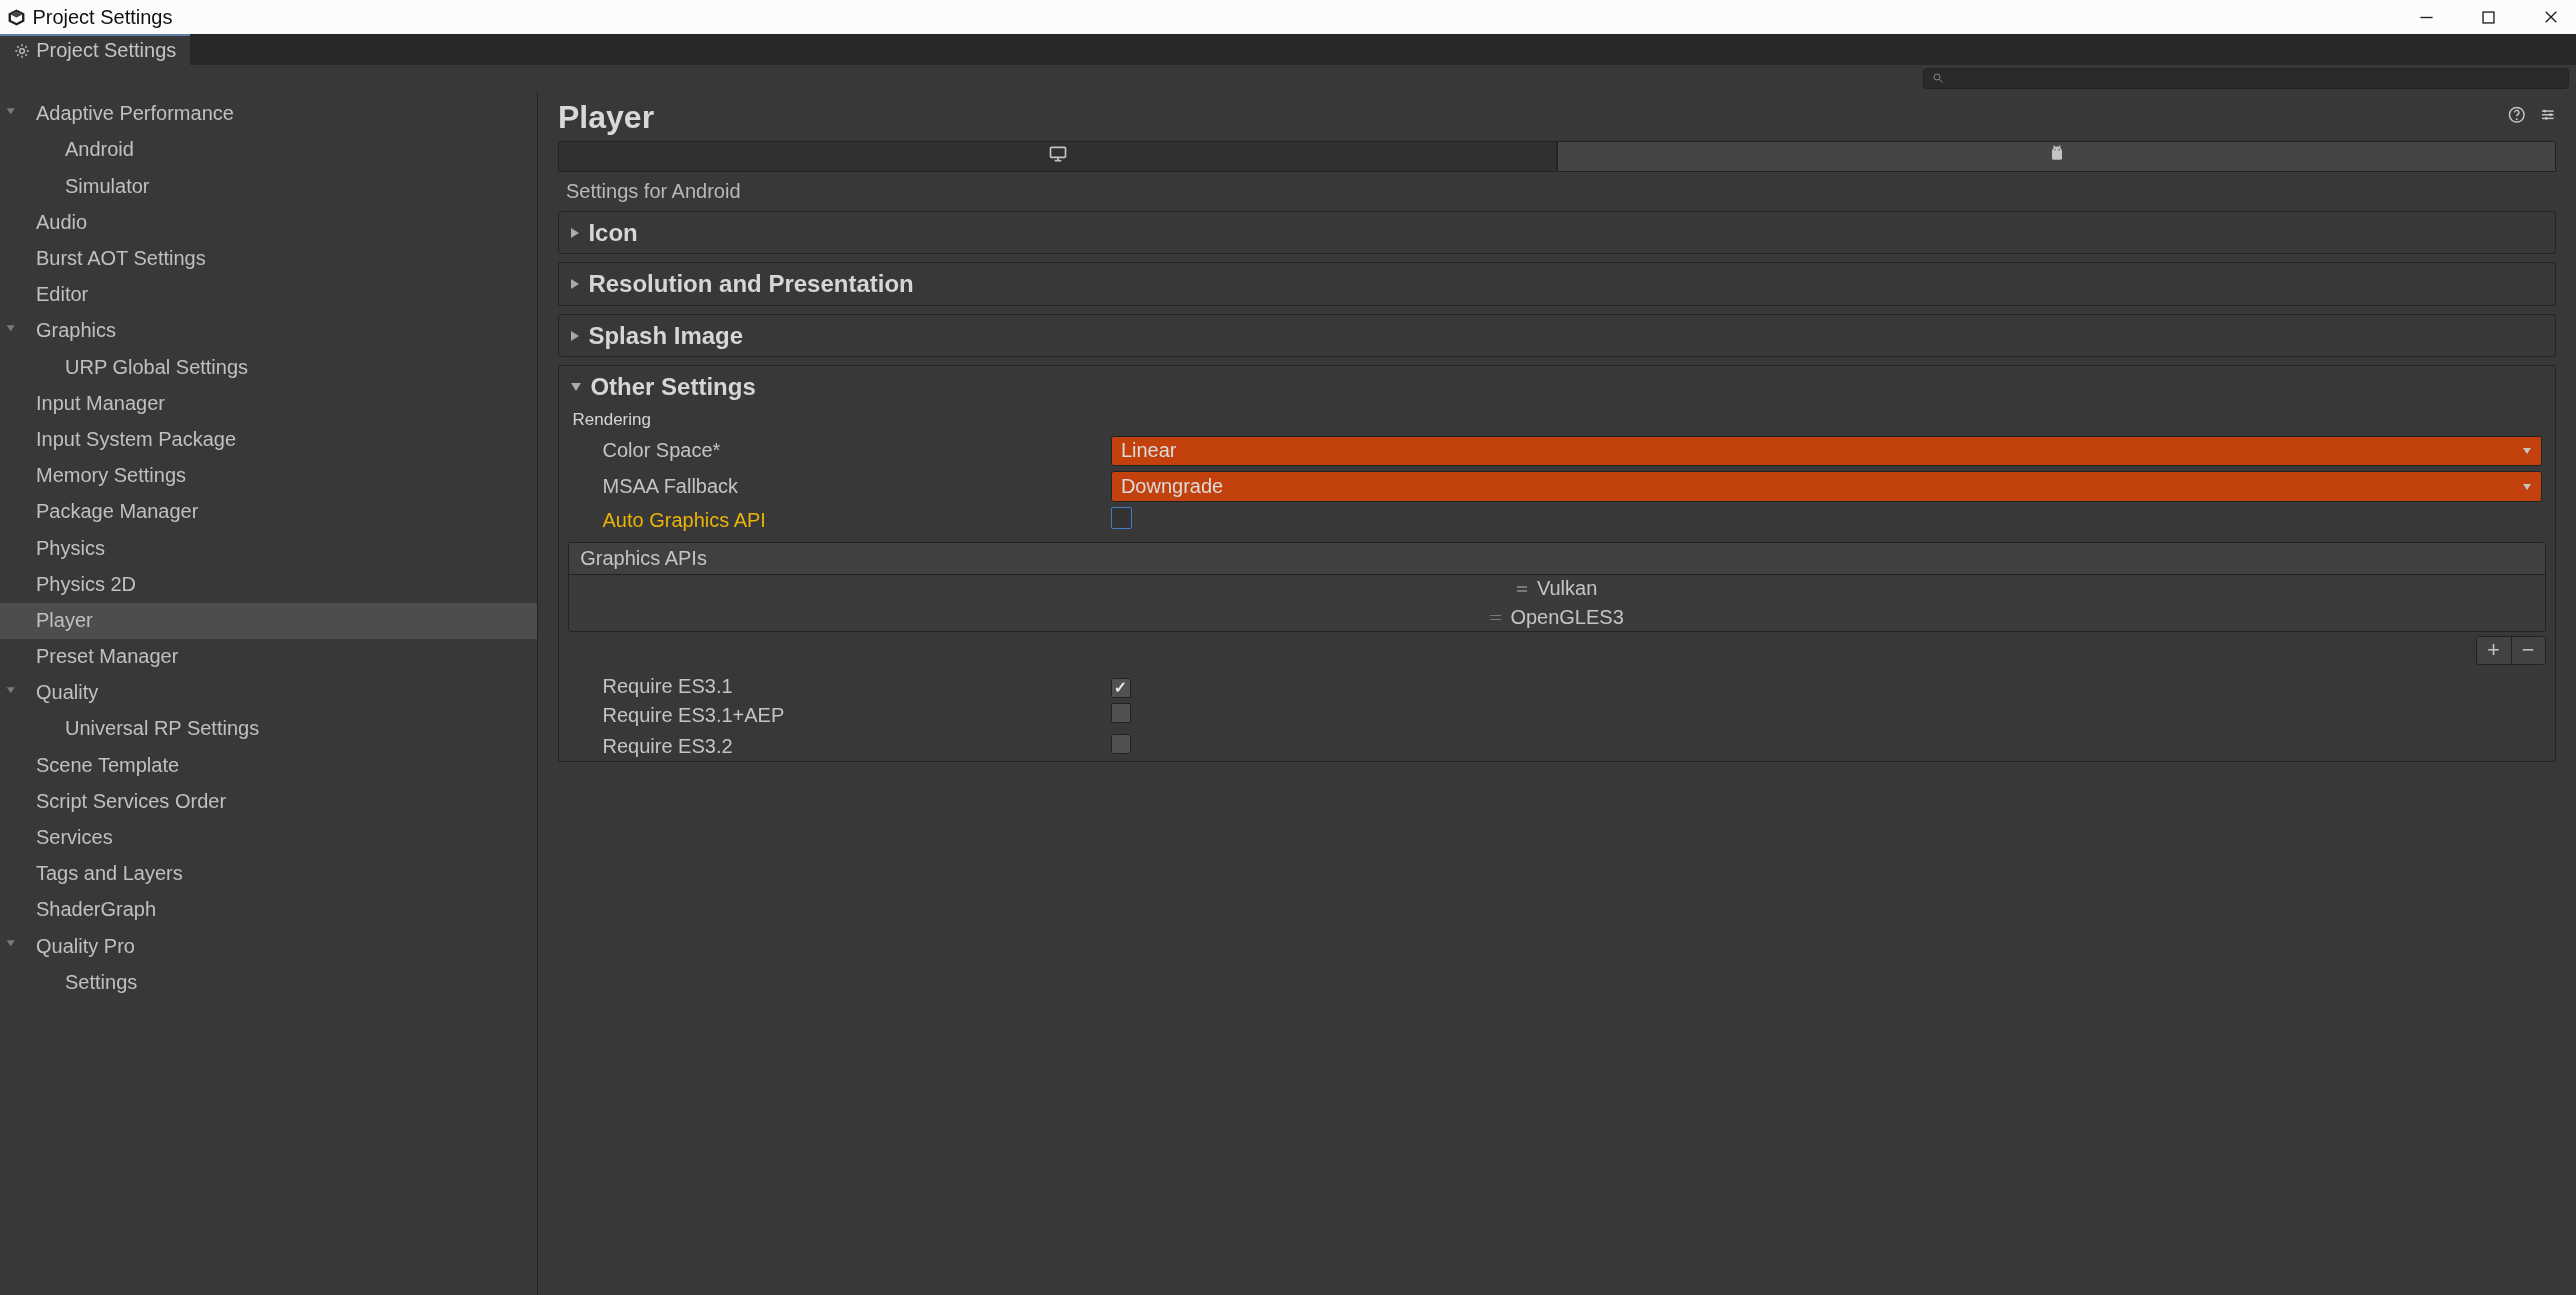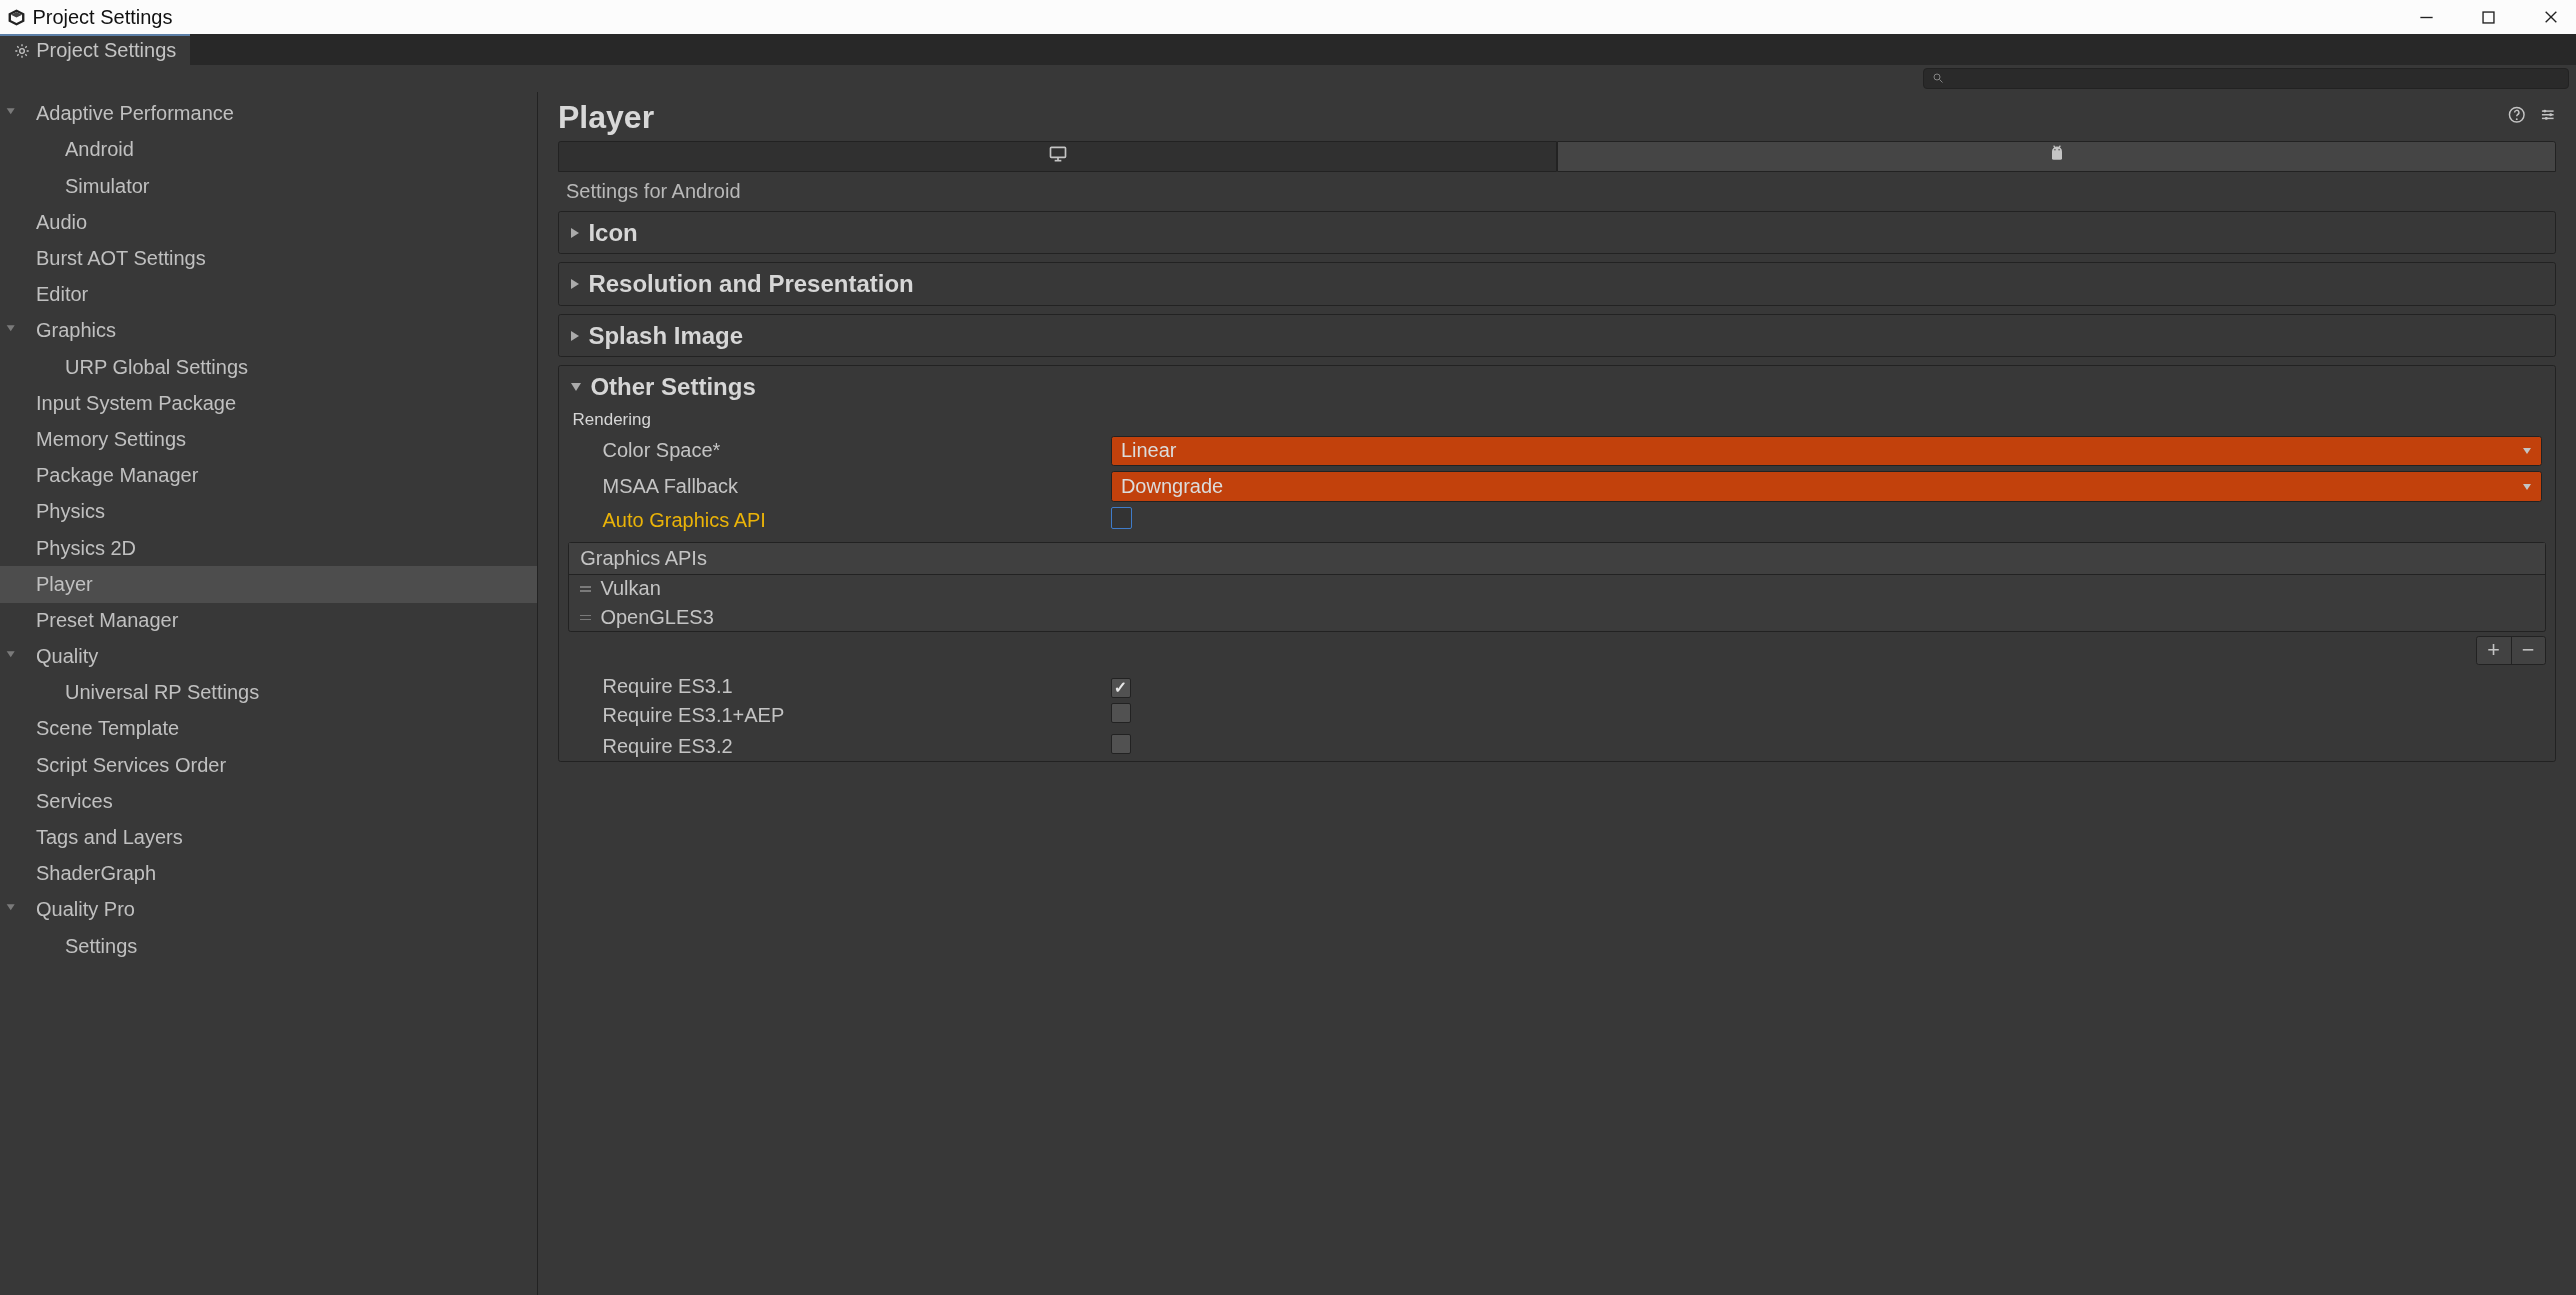--- a/index.html
+++ b/index.html
@@ -57,21 +57,21 @@
 .dropdown { background: #c2410c; border: 0.7px solid #222; border-radius: 2.7px; padding: 2.7px 9.4px; display: flex; align-items: center; justify-content: space-between; cursor: pointer; }
 .dropdown span { font-size: 20px; color: #dcdcdc; }
 .dd-arrow { border-top: 6.7px solid #c4c4c4; border-left: 4.7px solid transparent; border-right: 4.7px solid transparent; }
 
 .checkbox { width: 20px; height: 20px; background: #515151; border: 0.7px solid #222; border-radius: 2px; display: inline-flex; align-items: center; justify-content: center; cursor: pointer; }
 .checkbox.checked::after { content: "✓"; color: #e8e8e8; font-size: 16px; font-weight: bold; line-height: 1; }
 .checkbox.linked { border: 1.3px solid #3f7cca; background: #333; width: 21.5px; height: 21.5px; }
 
 .list-box { border: 0.7px solid #222; border-radius: 2.7px; margin: 5.4px 9.4px 0 9.4px; background: #3b3b3b; }
 .list-head { background: #404040; padding: 4px 10.8px; font-size: 20px; color: #c4c4c4; border-bottom: 0.7px solid #222; }
-.list-item { display: flex; align-items: center; gap: 9.4px; padding: 2.7px 10.8px; font-size: 20px; color: #c4c4c4; }
+.list-item { display: flex; align-items: center; gap: 9.4px; padding: 2.7px 10.8px; font-size: 20px; color: #c4c4c4; justify-content: center; }
 .drag-lines { display: flex; flex-direction: column; gap: 2.7px; }
 .drag-lines span { width: 10.8px; height: 1.3px; background: #7a7a7a; }
 
 .list-footer { display: flex; justify-content: flex-end; padding: 4px 9.4px 6.7px 0; }
 .pm-btns { display: flex; background: #424242; border: 0.7px solid #222; border-radius: 2.7px; }
 .pm-btn { width: 34px; height: 27px; display: flex; align-items: center; justify-content: center; font-size: 21.5px; color: #c4c4c4; cursor: pointer; }
 .pm-btn + .pm-btn { border-left: 0.7px solid #222; }
 
 html, body { width: 2576px; height: 1295px; }
 </style>
@@ -134,20 +134,21 @@
 
   <div class="sidebar" id="sidebar">
       <div class="side-item expandable">Adaptive Performance</div>
       <div class="side-item child">Android</div>
       <div class="side-item child">Simulator</div>
       <div class="side-item">Audio</div>
       <div class="side-item">Burst AOT Settings</div>
       <div class="side-item">Editor</div>
       <div class="side-item expandable">Graphics</div>
       <div class="side-item child">URP Global Settings</div>
+      <div class="side-item">Input Manager</div>
       <div class="side-item">Input System Package</div>
       <div class="side-item">Memory Settings</div>
       <div class="side-item">Package Manager</div>
       <div class="side-item">Physics</div>
       <div class="side-item">Physics 2D</div>
       <div class="side-item selected">Player</div>
       <div class="side-item">Preset Manager</div>
       <div class="side-item expandable">Quality</div>
       <div class="side-item child">Universal RP Settings</div>
       <div class="side-item">Scene Template</div>

